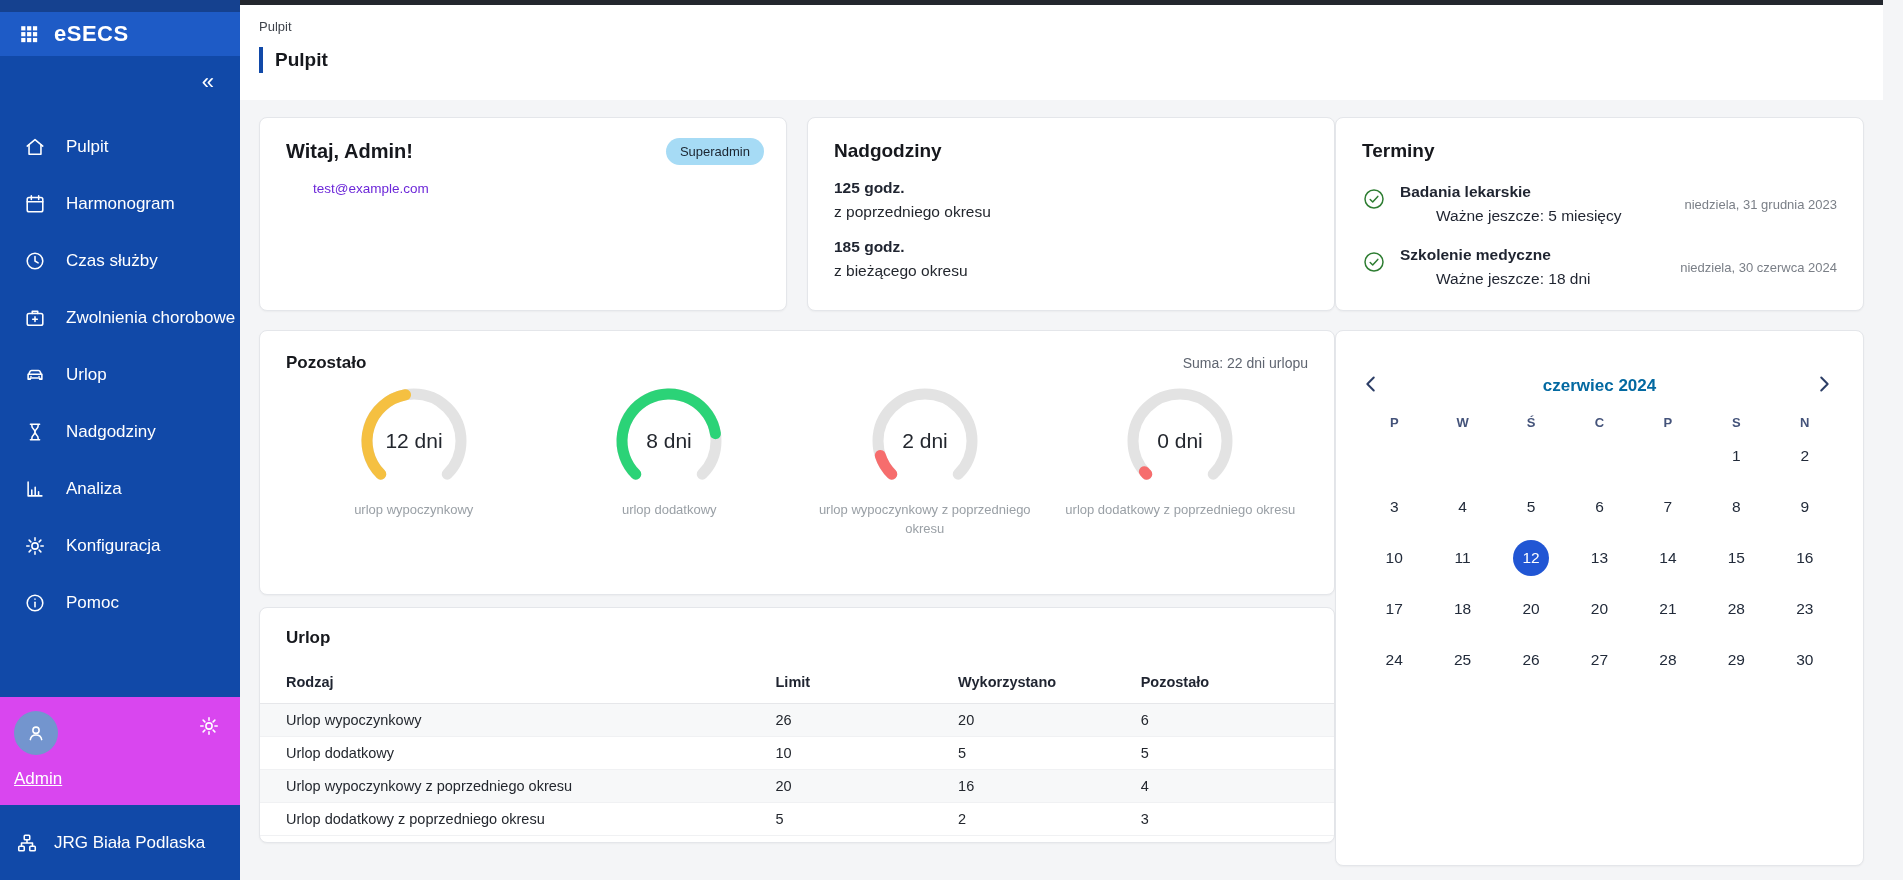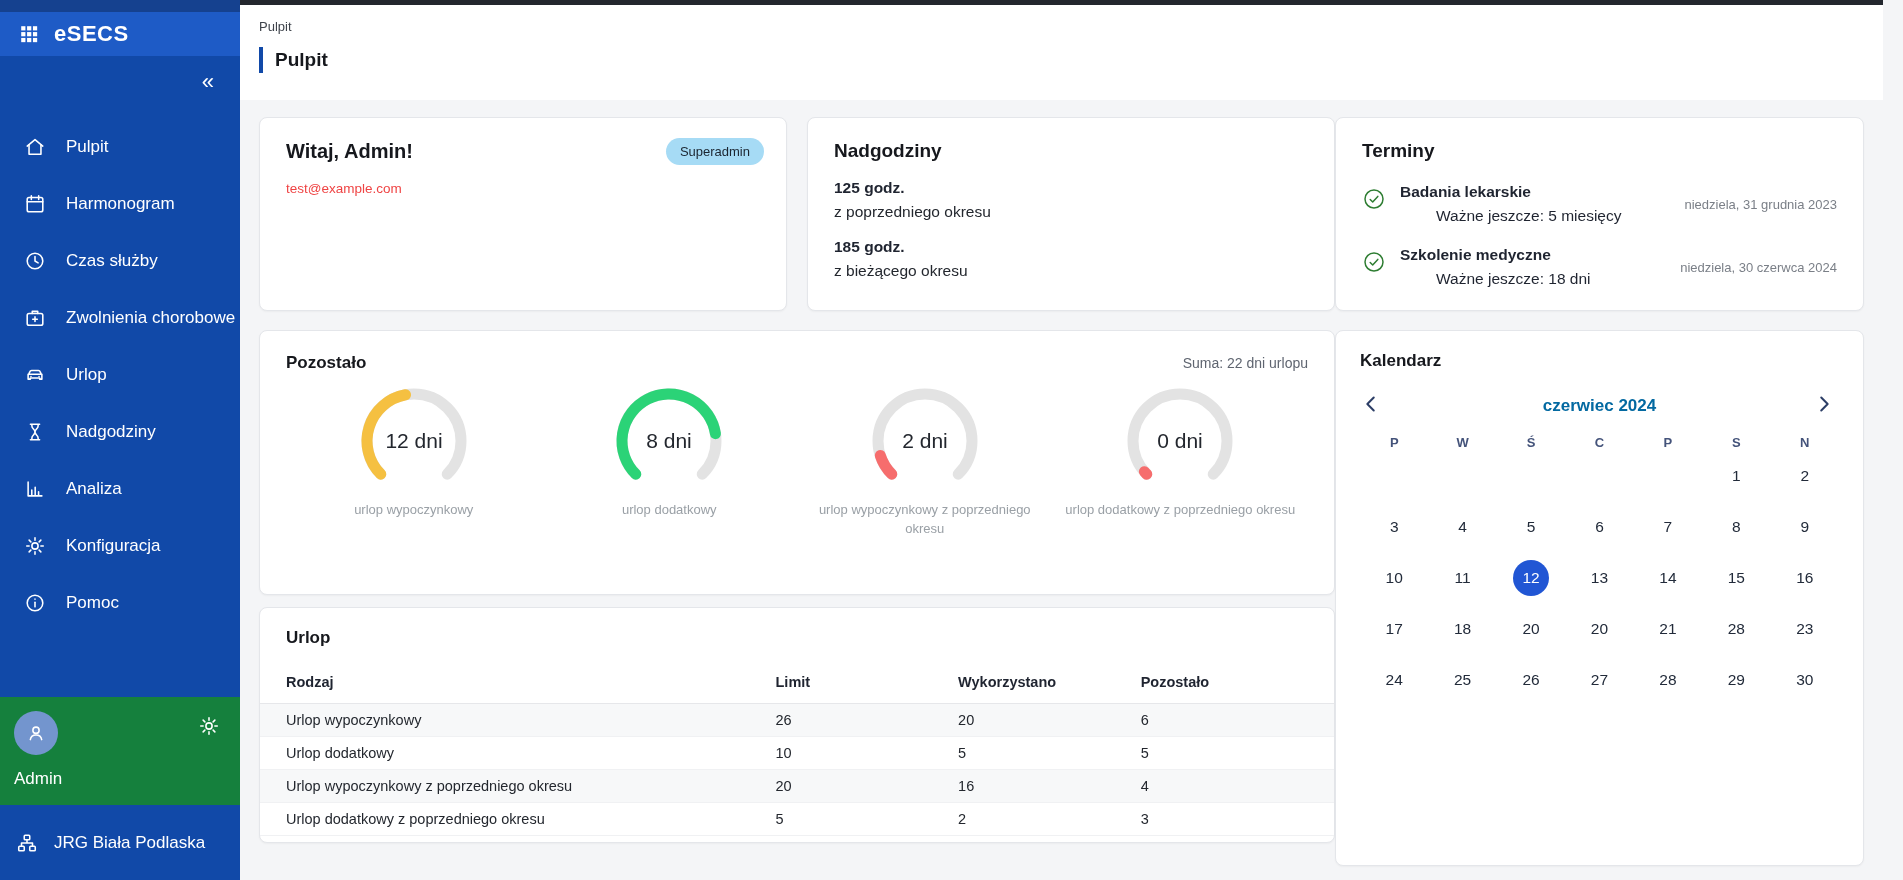--- a/index.html
+++ b/index.html
@@ -25,22 +25,22 @@
   .collapse-row { height:52px; display:flex; align-items:center; justify-content:flex-end; padding-right:26px; }
   .collapse-btn { font-size:22px; color:#fff; cursor:pointer; line-height:1; }
   .nav { display:flex; flex-direction:column; padding-top:10px; }
   .nav-item {
     height:57px; display:flex; align-items:center; gap:20px;
     padding:0 24px; font-size:17px; cursor:pointer; white-space:nowrap;
   }
   .nav-item .ic { width:22px; height:22px; flex:none; }
 
   .user-panel {
-    margin-top:auto; background:#15803d; padding:14px 14px 16px;
-    position:relative; cursor:pointer;
+    margin-top:auto; background:#d946ef; padding:14px 14px 16px;
+    position:relative; cursor:pointer;text-decoration:underline;
   }
   .avatar {
     width:44px; height:44px; border-radius:50%; background:#7395CE;
     display:flex; align-items:center; justify-content:center;
   }
   .avatar .ic { width:22px; height:22px; }
   .user-gear { position:absolute; top:18px; right:20px; width:22px; height:22px; cursor:pointer; }
   .user-gear .ic { width:22px; height:22px; }
   .user-name { margin-top:14px; font-size:17px; }
   .unit-item {
@@ -69,21 +69,21 @@
   .card-title { font-size:19px; font-weight:bold; color:#16181D; }
 
   .row1 { display:grid; grid-template-columns:1fr 1fr; gap:20px; height:194px; margin-bottom:19px; }
 
   
   .welcome { padding:22px 26px; position:relative; }
   .welcome-badge {
     position:absolute; top:20px; right:22px; background:#A6DBF5; color:#1B2530;
     font-size:13px; padding:6px 14px; border-radius:14px;
   }
-  .welcome-email { margin-top:18px; font-size:13.5px; color:#ef4444; }
+  .welcome-email { margin-top:18px; font-size:13.5px; color:#6d28d9;margin-left:27px; }
 
   
   .overtime { padding:22px 26px; }
   .ot-hours { margin-top:17px; font-size:15.5px; font-weight:bold; }
   .ot-period { margin-top:6px; font-size:15.5px; color:#23272E; }
 
   
   .deadlines { padding:22px 26px; height:194px; margin-bottom:19px; }
   .dl-item { display:flex; align-items:center; gap:14px; margin-top:21px; }
   .dl-icon { width:24px; height:24px; color:#2E7D32; flex:none; align-self:flex-start; margin-top:4px; }
@@ -402,21 +402,20 @@
        <span class="dl-mid">
          <div class="dl-name">Szkolenie medyczne</div>
          <div class="dl-valid">Ważne jeszcze: 18 dni</div>
        </span>
        <span class="dl-date">niedziela, 30 czerwca 2024</span>
      </div>
             </div>
         </section>
 
         <section class="card calendar">
-          <div class="card-title">Kalendarz</div>
           <div class="cal-nav">
             <span class="cal-arrow" id="cal-prev">
                 <svg class="ic" viewBox="0 0 24 24" fill="none" stroke="currentColor" stroke-width="1.7" stroke-linecap="round" stroke-linejoin="round">
                   <path d="M15 5l-7 7 7 7"></path>
                 </svg>
               </span>
             <span class="cal-month">czerwiec 2024</span>
             <span class="cal-arrow" id="cal-next">
                 <svg class="ic" viewBox="0 0 24 24" fill="none" stroke="currentColor" stroke-width="1.7" stroke-linecap="round" stroke-linejoin="round">
                   <path d="M9 5l7 7-7 7"></path>

